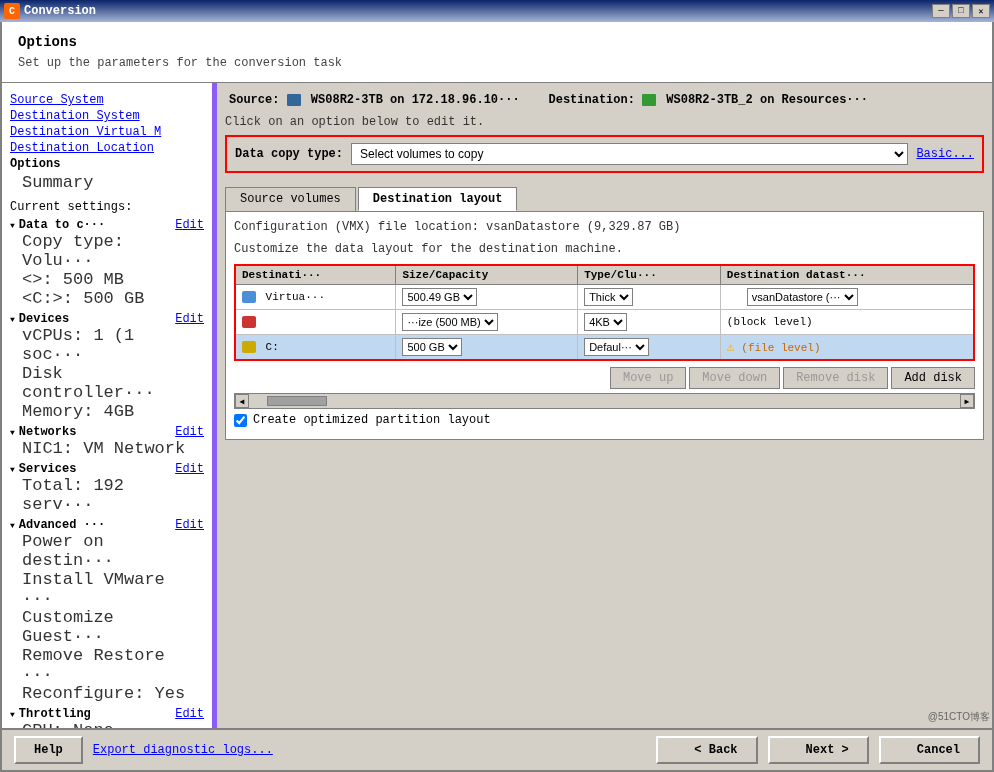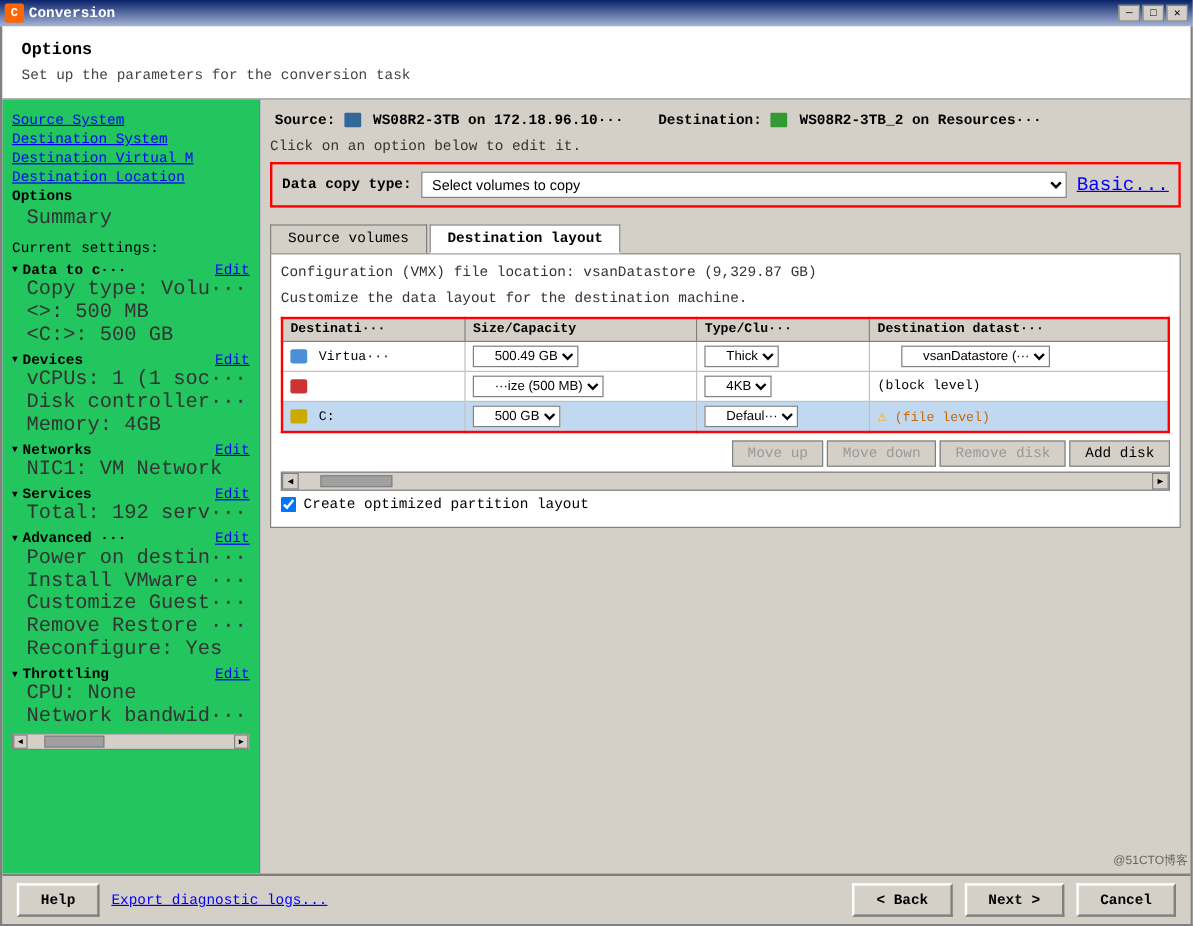--- a/index.html
+++ b/index.html
@@ -84,22 +84,22 @@
     
     .content-area {
       display: flex;
       flex: 1;
       overflow: hidden;
     }
 
     
     .sidebar {
       width: 215px;
-      background: #22c55e;
-      border-right: 1px solid #8b5cf6;
+      background: #ffffff;
+      border-right: 5px solid #8b5cf6;
       padding: 8px;
       overflow-y: auto;
     }
     .sidebar-link {
       color: #0000ff;
       text-decoration: underline;
       cursor: pointer;
       display: block;
       margin: 2px 0;
       font-size: 12px;
@@ -171,21 +171,21 @@
       height: 22px;
       border: 1px solid #808080;
       background: white;
       font-size: 12px;
       padding: 0 4px;
     }
     .basic-link {
       color: #0000ff;
       text-decoration: underline;
       cursor: pointer;
-      font-size: 16px;
+      font-size: 12px;
       white-space: nowrap;
     }
 
     
     .tabs {
       display: flex;
       gap: 2px;
       margin-top: 4px;
     }
     .tab {
@@ -238,21 +238,20 @@
       background: #c0d8f0;
     }
     .disk-table tr.row-normal td {
       background: white;
     }
     .cell-select {
       height: 18px;
       font-size: 11px;
       border: 1px solid #808080;
       background: white;
-      padding-left: 13px;
     }
     .icon-disk {
       display: inline-block;
       width: 14px;
       height: 12px;
       background: #4a90d9;
       border-radius: 2px;
       margin-right: 3px;
       vertical-align: middle;
     }
@@ -360,20 +359,21 @@
     .help-btn { min-width: 60px; }
     .export-link {
       color: #0000ff;
       text-decoration: underline;
       cursor: pointer;
       font-size: 12px;
     }
     .spacer { flex: 1; }
     .nav-btn {
       min-width: 70px;
+      padding-left: 36px;
     }
 
     
     .source-info {
       font-size: 12px;
       font-weight: bold;
       padding: 2px 4px;
     }
     .server-icon {
       display: inline-block;

